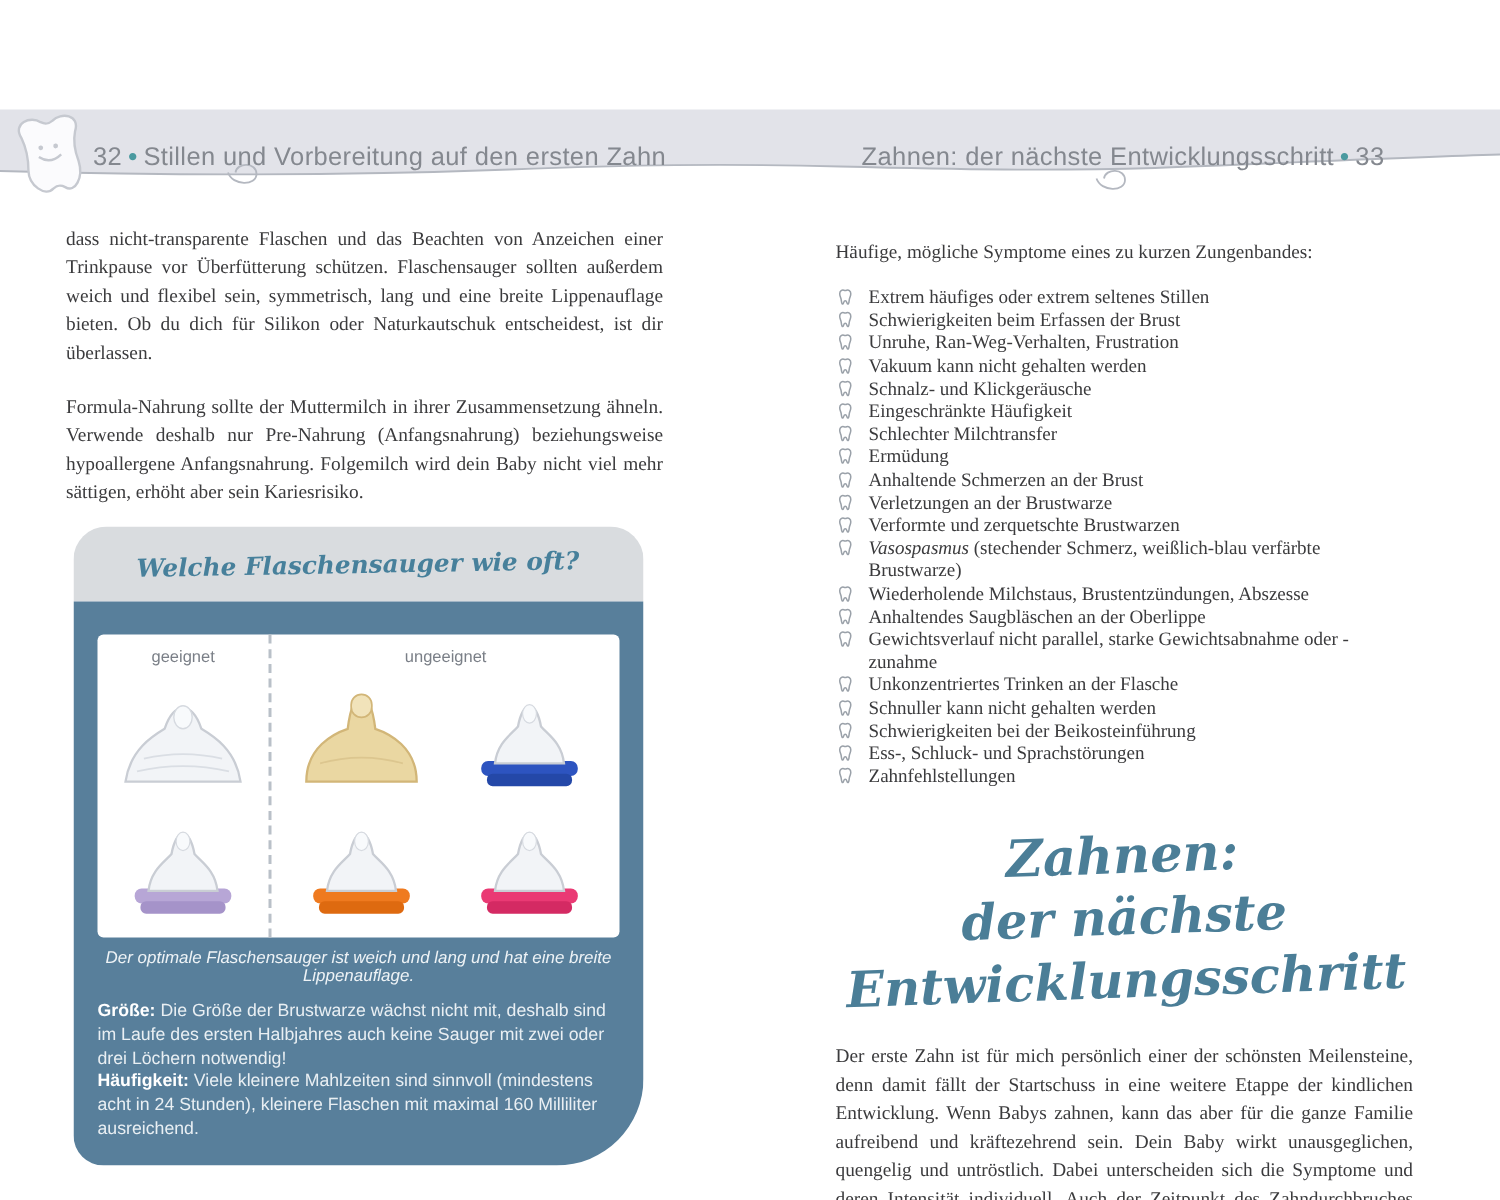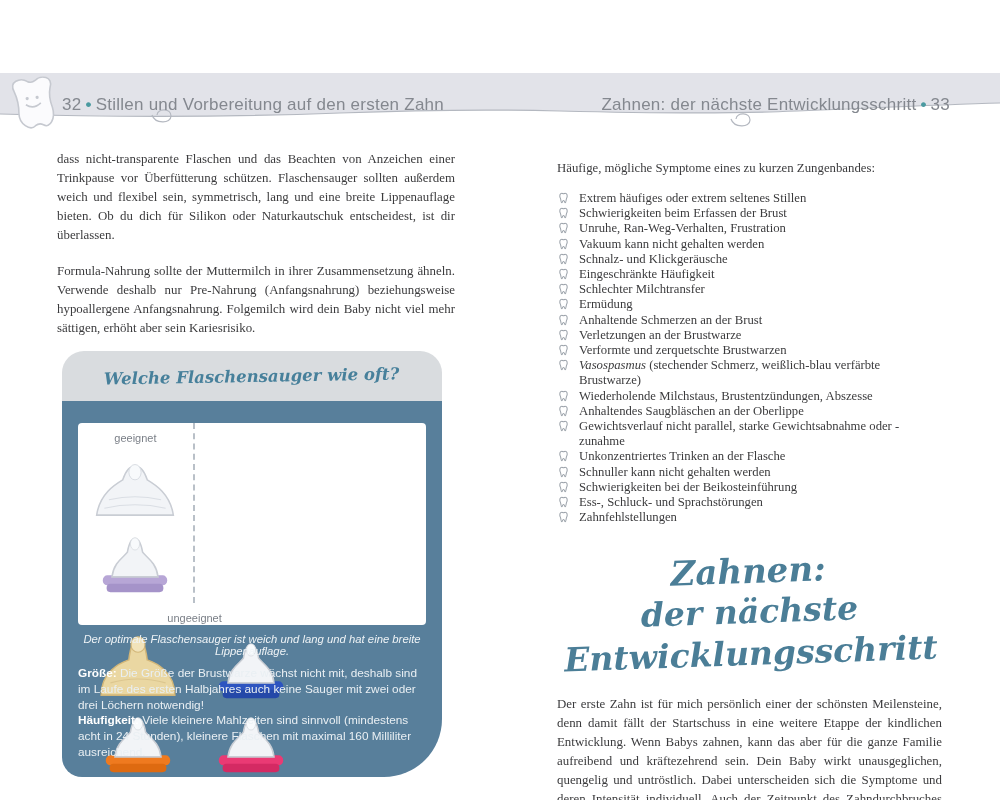--- a/index.html
+++ b/index.html
@@ -7,38 +7,38 @@
     position:relative;width:1000px;height:800px;background:#ffffff;overflow:hidden;
     font-family:"Liberation Serif",serif;color:#3b3b3d;
   }
   
   #band-svg{position:absolute;left:0;top:0;width:1000px;height:140px;pointer-events:none;}
   .runhead{
     position:absolute;top:95px;font-family:"Liberation Sans",sans-serif;
     font-size:17px;letter-spacing:.25px;color:#84888f;white-space:nowrap;
   }
   #runhead-left{left:62px;}
-  #runhead-right{right:50px;text-align:left;}
+  #runhead-right{right:77px;text-align:left;}
   .runhead .sep{color:#4a9aa0;font-weight:bold;padding:0 4px;}
   #tooth-doodle{position:absolute;left:4px;top:74px;width:56px;height:62px;transform:rotate(-7deg);}
   
-  #left-col{position:absolute;left:57px;top:150px;width:398px;}
+  #left-col{position:absolute;left:44px;top:150px;width:398px;}
   .bodytext{font-size:12.9px;line-height:19px;text-align:justify;margin:0;}
   #left-p2{margin-top:17px;}
   #infobox{
     margin-top:13px;margin-left:5px;width:380px;
     border-radius:22px 22px 58px 20px;overflow:hidden;
   }
   #infobox-header{background:#d9dcdf;height:50px;display:flex;align-items:center;justify-content:center;}
   #infobox-title{
     font-family:"DejaVu Serif",serif;font-style:italic;font-weight:700;
     font-size:16.5px;color:#47809b;transform:rotate(-1deg);
   }
   #infobox-body{background:#587f9b;padding:22px 16px 16px;}
-  #figure-panel{background:#ffffff;border-radius:4px;height:202px;display:flex;flex-direction:column;}
+  #figure-panel{background:#ffffff;border-radius:4px;height:202px;display:flex;}
   .fig-col{display:flex;flex-direction:column;}
   #fig-suitable{width:33%;border-right:2px dashed #b9c0c8;}
   #fig-unsuitable{width:67%;}
   .fig-label{
     font-family:"Liberation Sans",sans-serif;font-size:11px;color:#7a7f87;
     text-align:center;padding-top:9px;height:15px;flex:0 0 auto;
   }
   .fig-grid{flex:1;display:grid;justify-items:center;align-items:center;padding:2px 4px 6px;}
   #grid-suitable{grid-template-rows:1fr 1fr;}
   #grid-unsuitable{grid-template-columns:1fr 1fr;grid-template-rows:1fr 1fr;}

